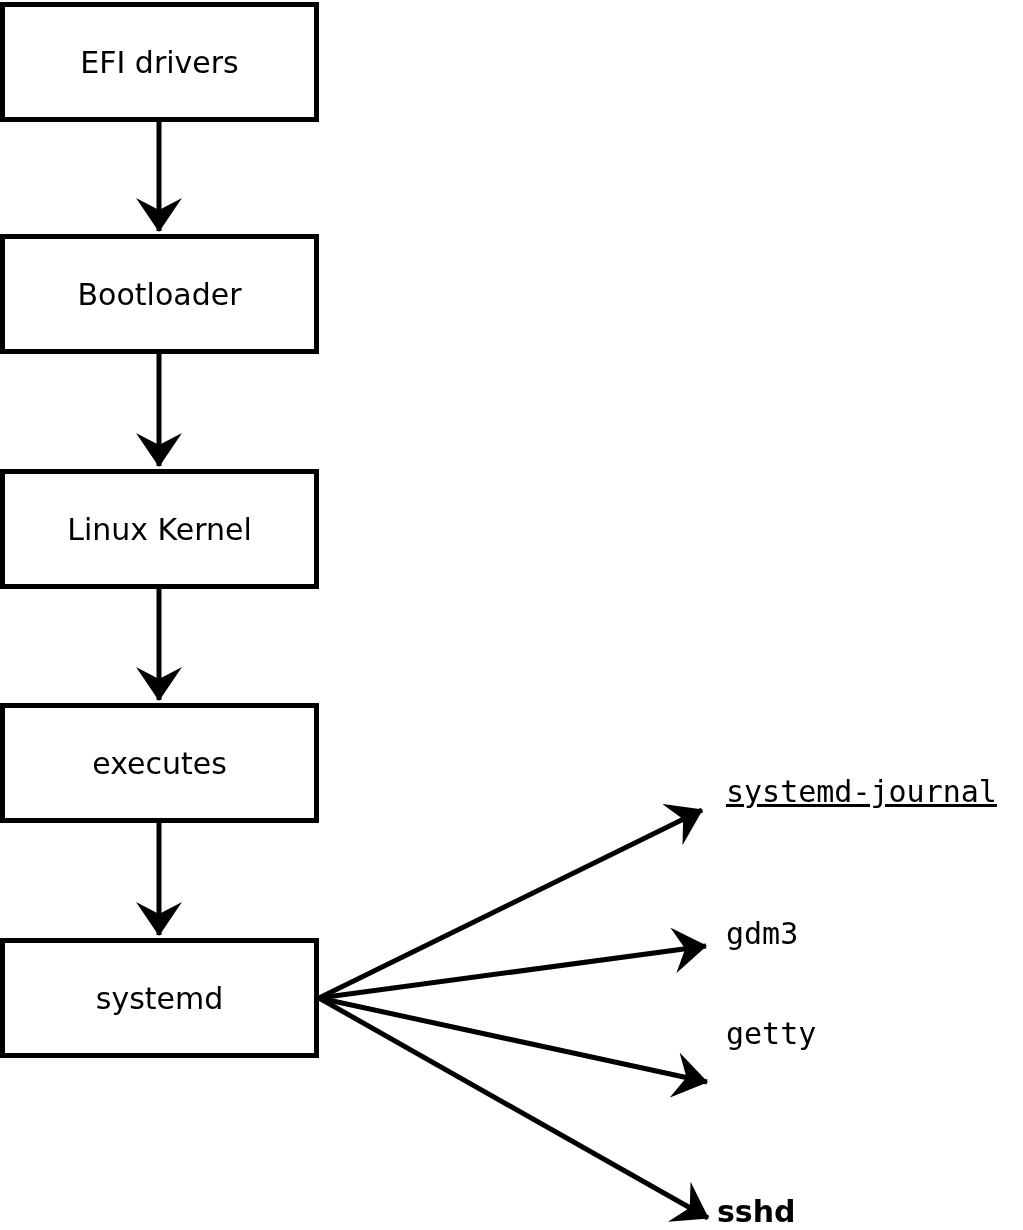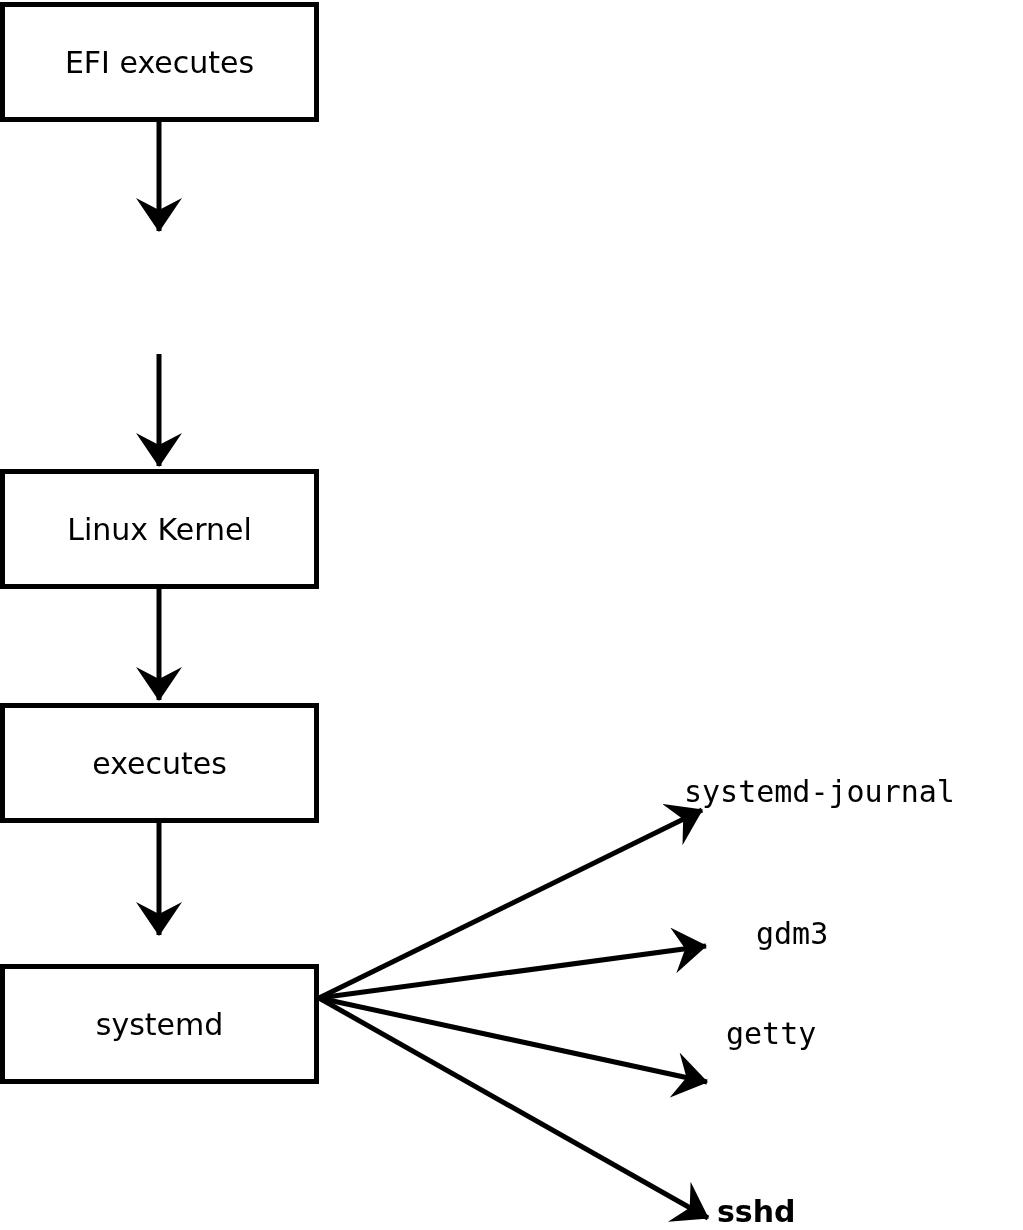--- a/index.html
+++ b/index.html
@@ -35,31 +35,31 @@
     align-items: center;
     justify-content: center;
     font-size: 30px;
     line-height: 35px;
     white-space: nowrap;
   }
   .box-efi        { top: 2px;   }
   .box-bootloader { top: 234px; }
   .box-kernel     { top: 469px; }
   .box-initramfs  { top: 703px; }
-  .box-systemd    { top: 938px; margin-top: 26px; }
+  .box-systemd    { top: 938px; }
 
   .spawn-label {
     position: absolute;
     font-family: "DejaVu Sans Mono", "Liberation Mono", monospace;
     font-size: 30px;
     line-height: 35px;
     white-space: nowrap;
   }
-  .spawn-journal { left: 684px; top: 774px; }
-  .spawn-gdm3    { left: 756px; top: 916px; }
+  .spawn-journal { left: 726px; top: 774px; text-decoration: underline; }
+  .spawn-gdm3    { left: 726px; top: 916px; }
   .spawn-getty   { left: 726px; top: 1016px; }
   .spawn-sshd    {
     left: 717px; top: 1194px;
     font-family: "DejaVu Sans", "Liberation Sans", sans-serif;
     font-weight: bold;
   }
 
   .note {
     position: absolute;
     left: 561px;
@@ -86,21 +86,24 @@
     <line x1="159" y1="589" x2="159" y2="700" stroke="#000000" stroke-width="5" marker-end="url(#arrowhead)"></line>
     <line x1="159" y1="823" x2="159" y2="935" stroke="#000000" stroke-width="5" marker-end="url(#arrowhead)"></line>
 
     <line x1="319" y1="998" x2="702" y2="810" stroke="#000000" stroke-width="5" marker-end="url(#arrowhead)"></line>
     <line x1="319" y1="998" x2="706" y2="946" stroke="#000000" stroke-width="5" marker-end="url(#arrowhead)"></line>
     <line x1="319" y1="998" x2="707" y2="1082" stroke="#000000" stroke-width="5" marker-end="url(#arrowhead)"></line>
     <line x1="319" y1="998" x2="708" y2="1218" stroke="#000000" stroke-width="5" marker-end="url(#arrowhead)"></line>
   </svg>
 
   <div class="node-box box-efi">
-    <span>EFI executes</span>
+    <span>EFI drivers</span>
+  </div>
+  <div class="node-box box-bootloader">
+    <span>Bootloader</span>
   </div>
   <div class="node-box box-kernel">
     <span>Linux Kernel</span>
   </div>
   <div class="node-box box-initramfs">
     <span>executes</span>
   </div>
   <div class="node-box box-systemd">
     <span>systemd</span>
   </div>

